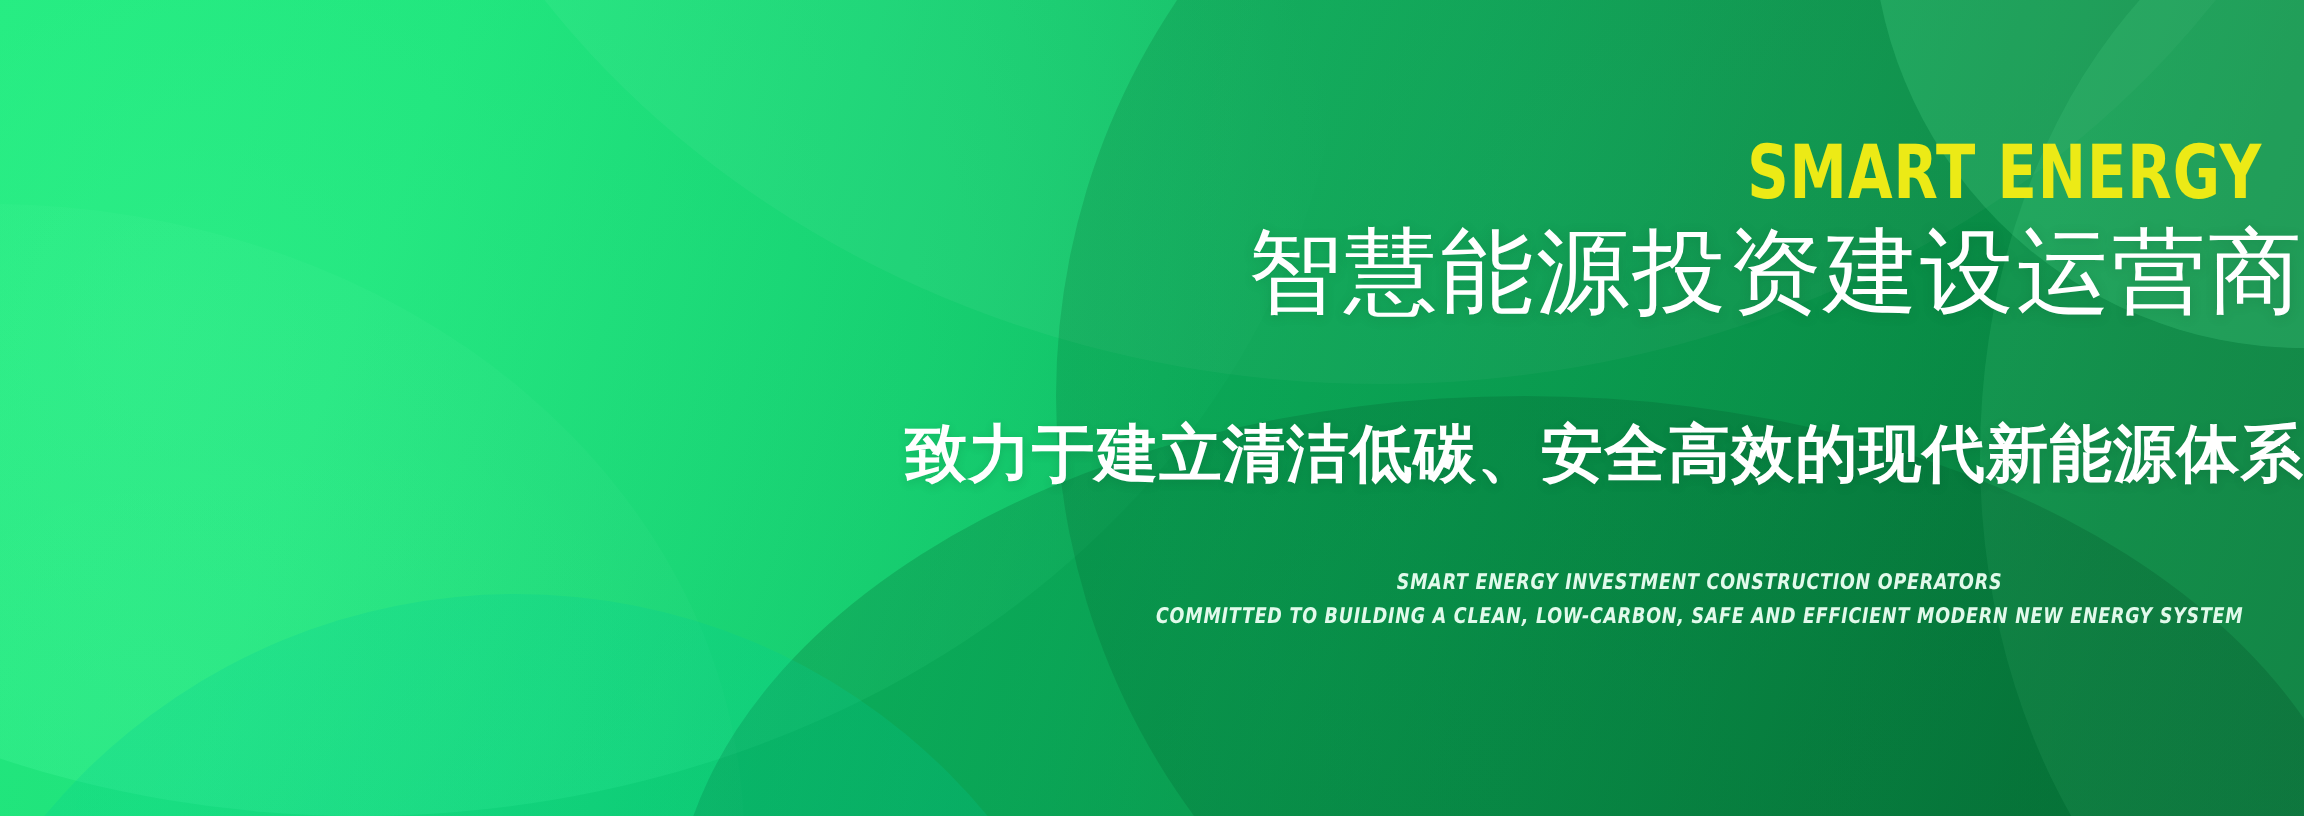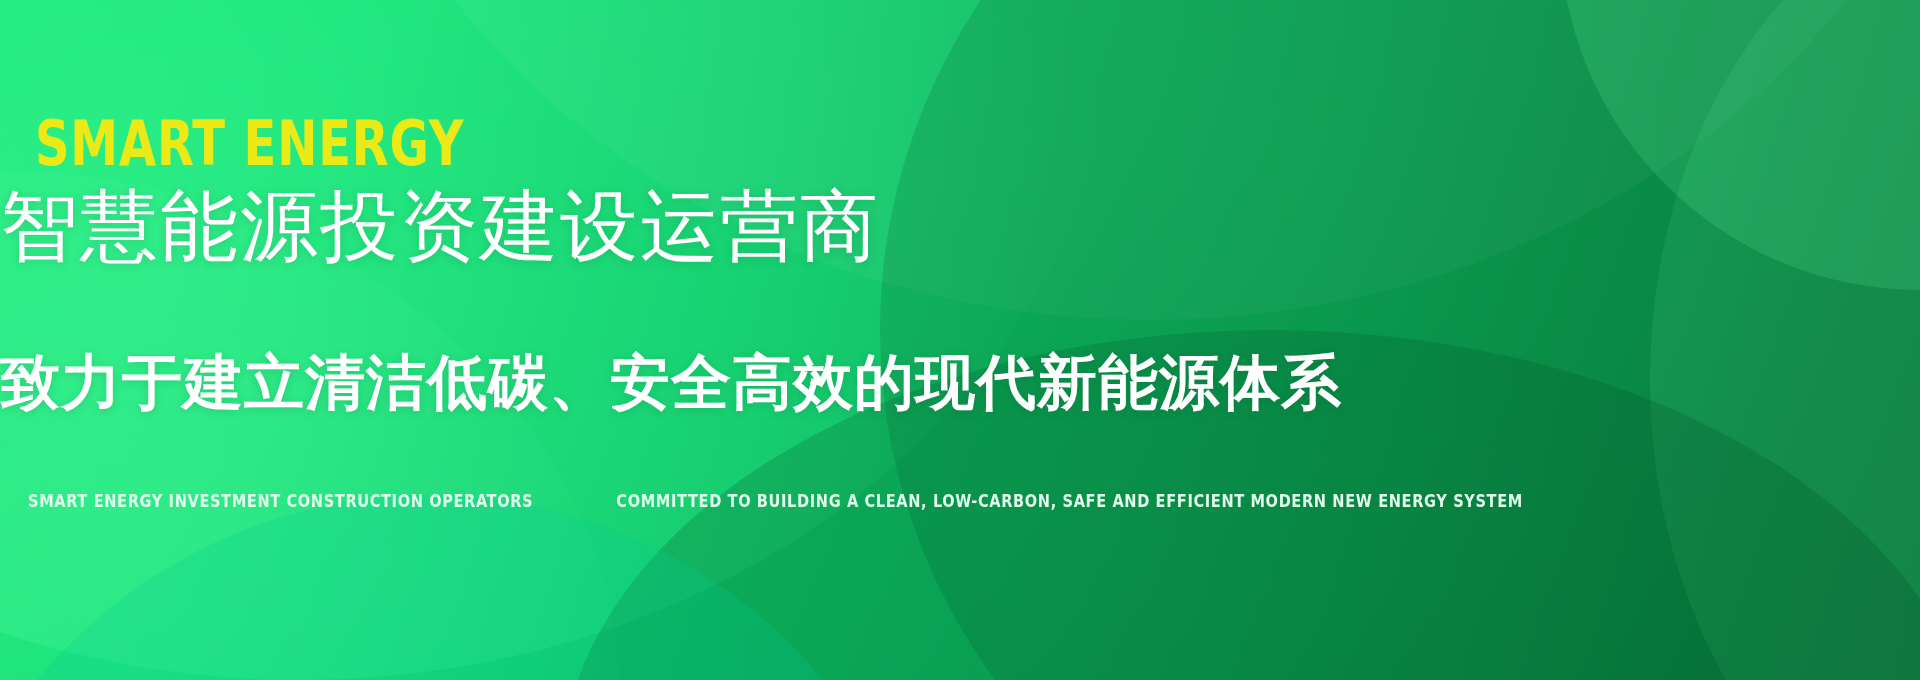--- a/index.html
+++ b/index.html
@@ -116,21 +116,21 @@
                 rgba(150, 255, 200, 0.10) 0%,
                 rgba(150, 255, 200, 0.00) 70%);
   }
 
   
   .content {
     position: absolute;
     inset: 0;
     display: flex;
     flex-direction: column;
-    align-items: flex-start;
+    align-items: flex-end;
     justify-content: flex-start;
     text-align: center;
   }
 
   .eyebrow {
     margin-top: 113px;
     font-size: 62px;
     line-height: 1;
     font-weight: 700;
     letter-spacing: 1px;
@@ -148,35 +148,36 @@
     line-height: 1;
     font-weight: 400;
     color: #ffffff;
     letter-spacing: 2px;
     white-space: nowrap;
     text-shadow: 0 2px 10px rgba(0, 70, 35, 0.18);
   }
 
   .subhead {
     margin-top: 36px;
-    font-size: 60px;
+    font-size: 52px;
     line-height: 1;
     font-weight: 700;
     color: #ffffff;
     letter-spacing: 1px;
     white-space: nowrap;
     text-shadow: 0 2px 8px rgba(0, 70, 35, 0.16);
   }
 
   .caption-block {
     margin-top: 27px;
     display: flex;
-    flex-direction: row;
+    flex-direction: column;
     align-items: center;
     gap: 5px;
+    font-style: italic;
   }
 
   .caption {
     font-size: 18px;
     line-height: 1.25;
     font-weight: 700;
     letter-spacing: 0.7px;
     color: #eafff2;
     font-family: "DejaVu Sans Condensed", "Liberation Sans Narrow",
                  "Liberation Sans", sans-serif;

